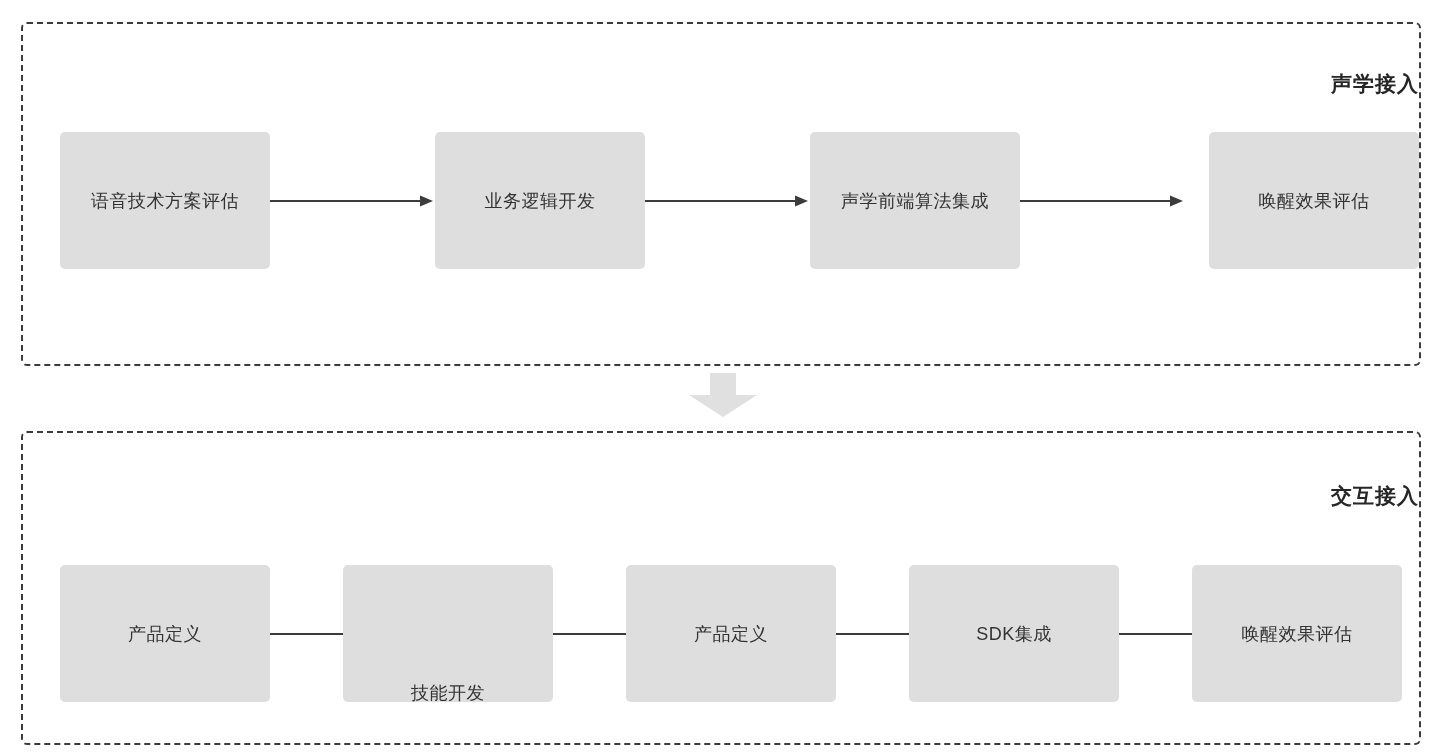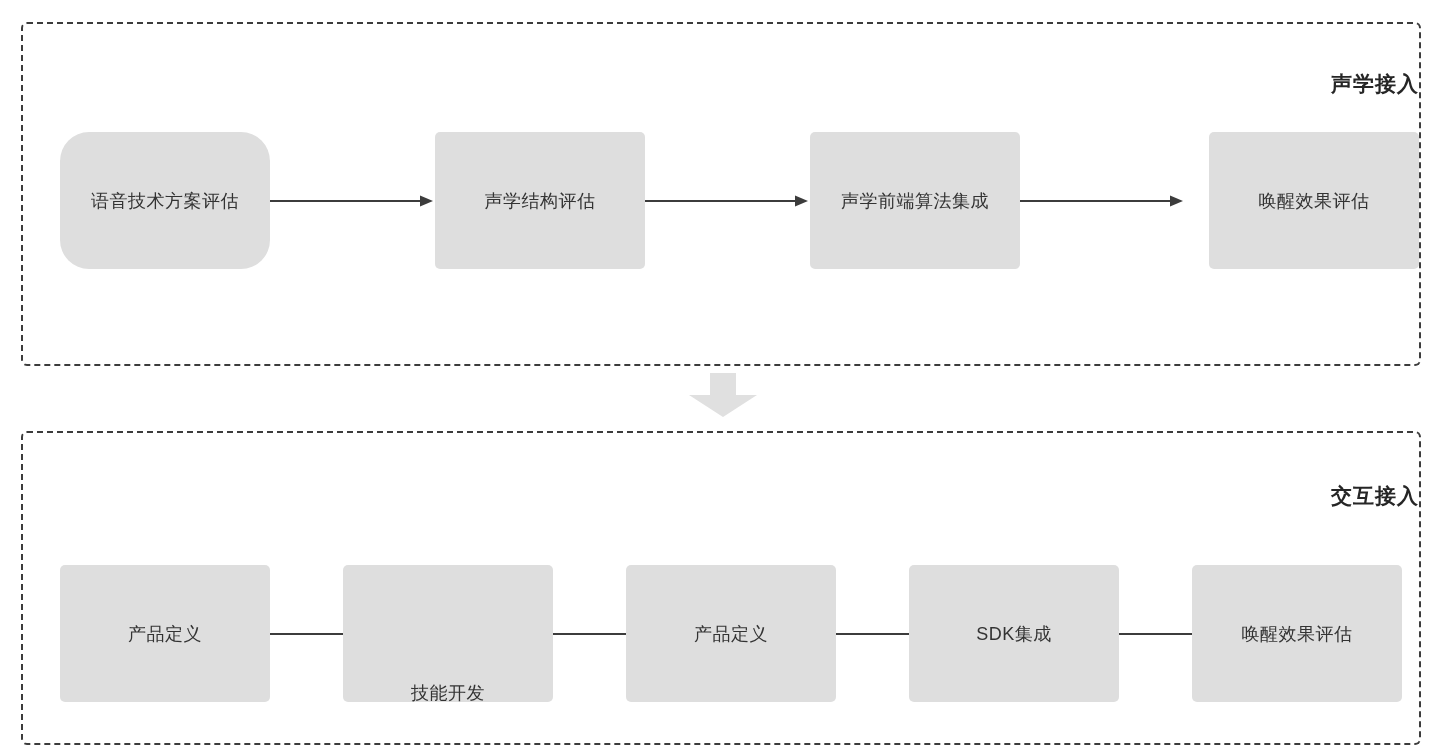--- a/index.html
+++ b/index.html
@@ -101,33 +101,33 @@
 </style>
 </head>
 <body>
 
 <div id="canvas">
 
   <div class="group row-top" id="group-acoustic">
 
     <div class="group-title">声学接入</div>
 
-    <div class="node" style="left:37px;border-radius:29px;">
+    <div class="node" style="left:37px;">
       <span class="node-label">语音技术方案评估</span>
     </div>
 
     <div class="connector" style="left:247px; width:165px;">
       <svg width="165" height="16" viewBox="0 0 165 16" xmlns="http://www.w3.org/2000/svg">
         <line x1="0" y1="8" x2="150" y2="8" stroke="#3c3c3c" stroke-width="2"></line>
         <polygon points="150,2.5 163,8 150,13.5" fill="#3c3c3c"></polygon>
       </svg>
     </div>
 
     <div class="node" style="left:412px;">
-      <span class="node-label">声学结构评估</span>
+      <span class="node-label">业务逻辑开发</span>
     </div>
 
     <div class="connector" style="left:622px; width:165px;">
       <svg width="165" height="16" viewBox="0 0 165 16" xmlns="http://www.w3.org/2000/svg">
         <line x1="0" y1="8" x2="150" y2="8" stroke="#3c3c3c" stroke-width="2"></line>
         <polygon points="150,2.5 163,8 150,13.5" fill="#3c3c3c"></polygon>
       </svg>
     </div>
 
     <div class="node" style="left:787px;">

